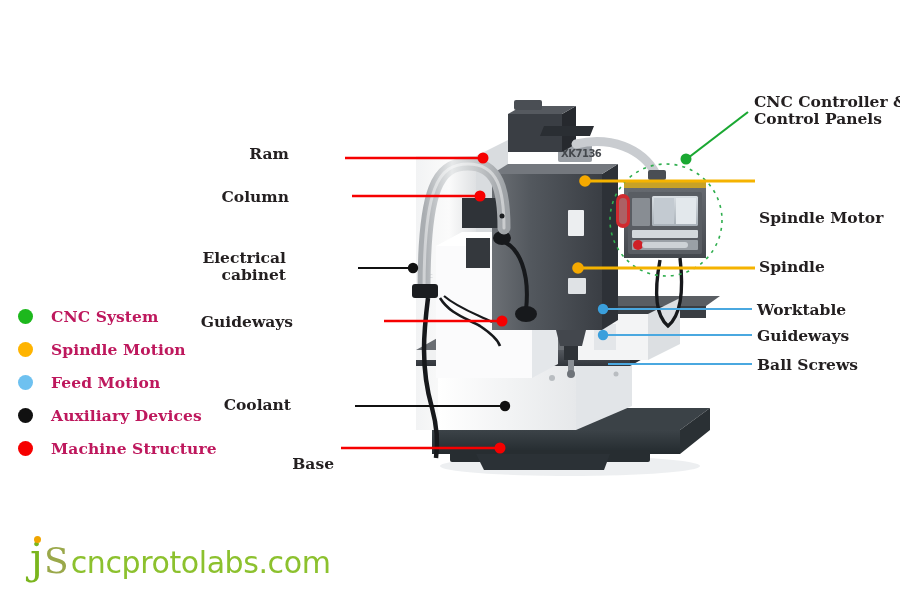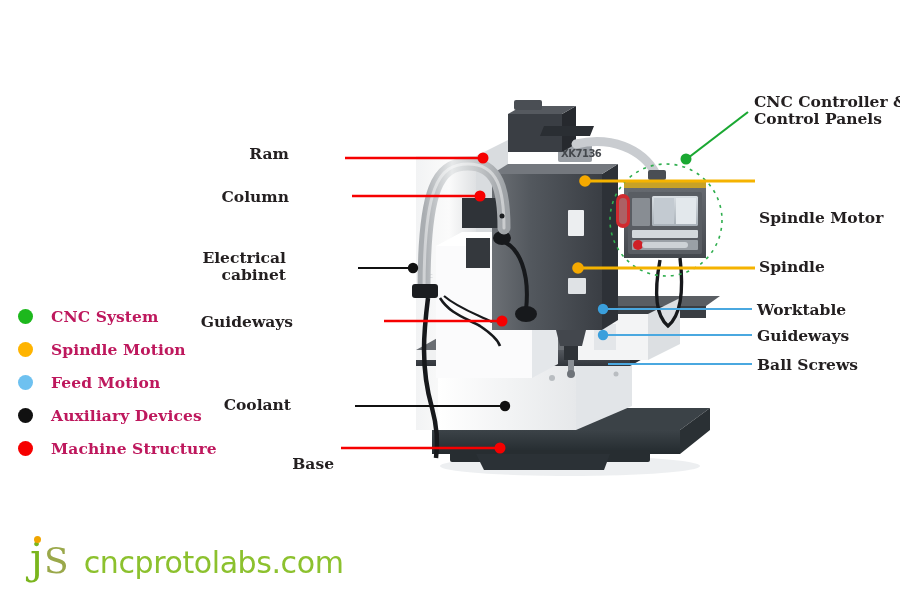--- a/index.html
+++ b/index.html
@@ -56,21 +56,21 @@
     width:7px;height:7px;border-radius:50%;background:#f0a500;
   }
   .logo-s{
     font-family:"DejaVu Serif", serif;
     font-size:36px;font-weight:400;color:#9aa84a;line-height:1;
     margin-left:1px;
   }
   .logo-word{
     font-family:"DejaVu Sans", sans-serif;
     font-size:30px;font-weight:400;color:#8cc12e;line-height:1;
-    margin-left:15px;letter-spacing:-.4px;
+    margin-left:2px;letter-spacing:-.4px;
   }
 
   
   #machine{position:absolute;left:380px;top:78px;width:350px;height:410px;}
 </style>
 </head>
 <body>
 
 <div id="stage">
 

